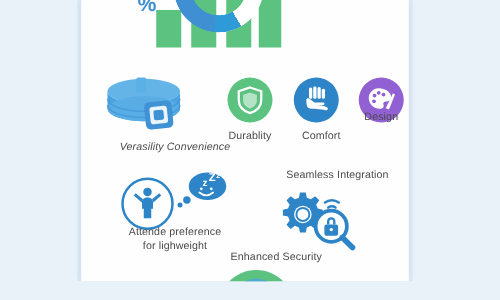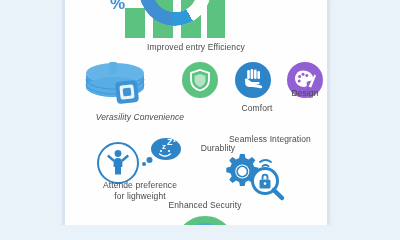--- a/index.html
+++ b/index.html
@@ -56,35 +56,35 @@
   .band{position:absolute;left:78px;top:60px;width:74px;height:50px;}
   .band svg{display:block;}
   .lbl-vers{left:65px;top:112px;width:150px;font-style:italic;}
 
   
   .circ{position:absolute;width:36px;height:36px;border-radius:50%;
         display:flex;align-items:center;justify-content:center;}
   .c-dur{left:182px;top:62px;background:#5cc27f;}
   .c-com{left:235px;top:62px;background:#2d85c8;}
   .c-des{left:287px;top:62px;background:#9160d2;}
-  .lbl-dur{left:183px;top:103px;width:70px;margin-top:40px;}
+  .lbl-dur{left:165px;top:103px;width:70px;}
   .lbl-com{left:222px;top:103px;width:70px;}
   .lbl-des{left:272px;top:88px;width:66px;}
 
   
   .person{position:absolute;left:95px;top:140px;width:46px;height:46px;}
   .bubble{position:absolute;left:140px;top:136px;width:42px;height:32px;}
   .lbl-att{left:80px;top:180px;width:120px;}
 
   
   .lbl-seam{left:205px;top:134px;width:130px;}
   .gearlock{position:absolute;left:218px;top:150px;width:72px;height:52px;}
 
   
-  .lbl-enh{left:140px;top:200px;width:130px;}
+  .lbl-enh{left:156px;top:200px;width:130px;}
   .green-bot{position:absolute;left:176px;top:214px;width:58px;height:30px;}
 </style>
 </head>
 <body>
 
 <div class="page">
 
   <div class="edge-l"></div>
   <div class="edge-r"></div>
 
@@ -95,21 +95,20 @@
     <div class="bar b1"></div>
     <div class="bar b2"></div>
     <div class="bar b3"></div>
     <div class="bar b4"></div>
     <div class="donut"></div>
     <div class="donut-in"></div>
 
     <div class="pct">%</div>
   </div>
 
-  <div class="lbl lbl-eff">Improved entry Efficiency</div>
 
   <div class="band">
     <svg width="74" height="50" viewBox="0 0 74 50">
       <ellipse cx="37" cy="13" rx="29" ry="10" fill="#64b4e8"></ellipse>
       <path d="M8 13 v14 a29 10 0 0 0 58 0 V13 a29 10 0 0 1 -58 0 z" fill="#4aa3e0"></path>
       <ellipse cx="37" cy="27" rx="29" ry="10" fill="#59ade5"></ellipse>
       <path d="M8 19 a29 10 0 0 0 58 0" fill="none" stroke="#3f93d4" stroke-width="1.2" opacity=".7"></path>
       <path d="M8 24 a29 10 0 0 0 58 0" fill="none" stroke="#3f93d4" stroke-width="1.2" opacity=".7"></path>
       <rect x="31" y="2" width="8" height="12" rx="1.5" fill="#5bb0e6"></rect>
       <rect x="38" y="21" width="22" height="22" rx="4" fill="#3f93d4" transform="rotate(-6 49 32)"></rect>

